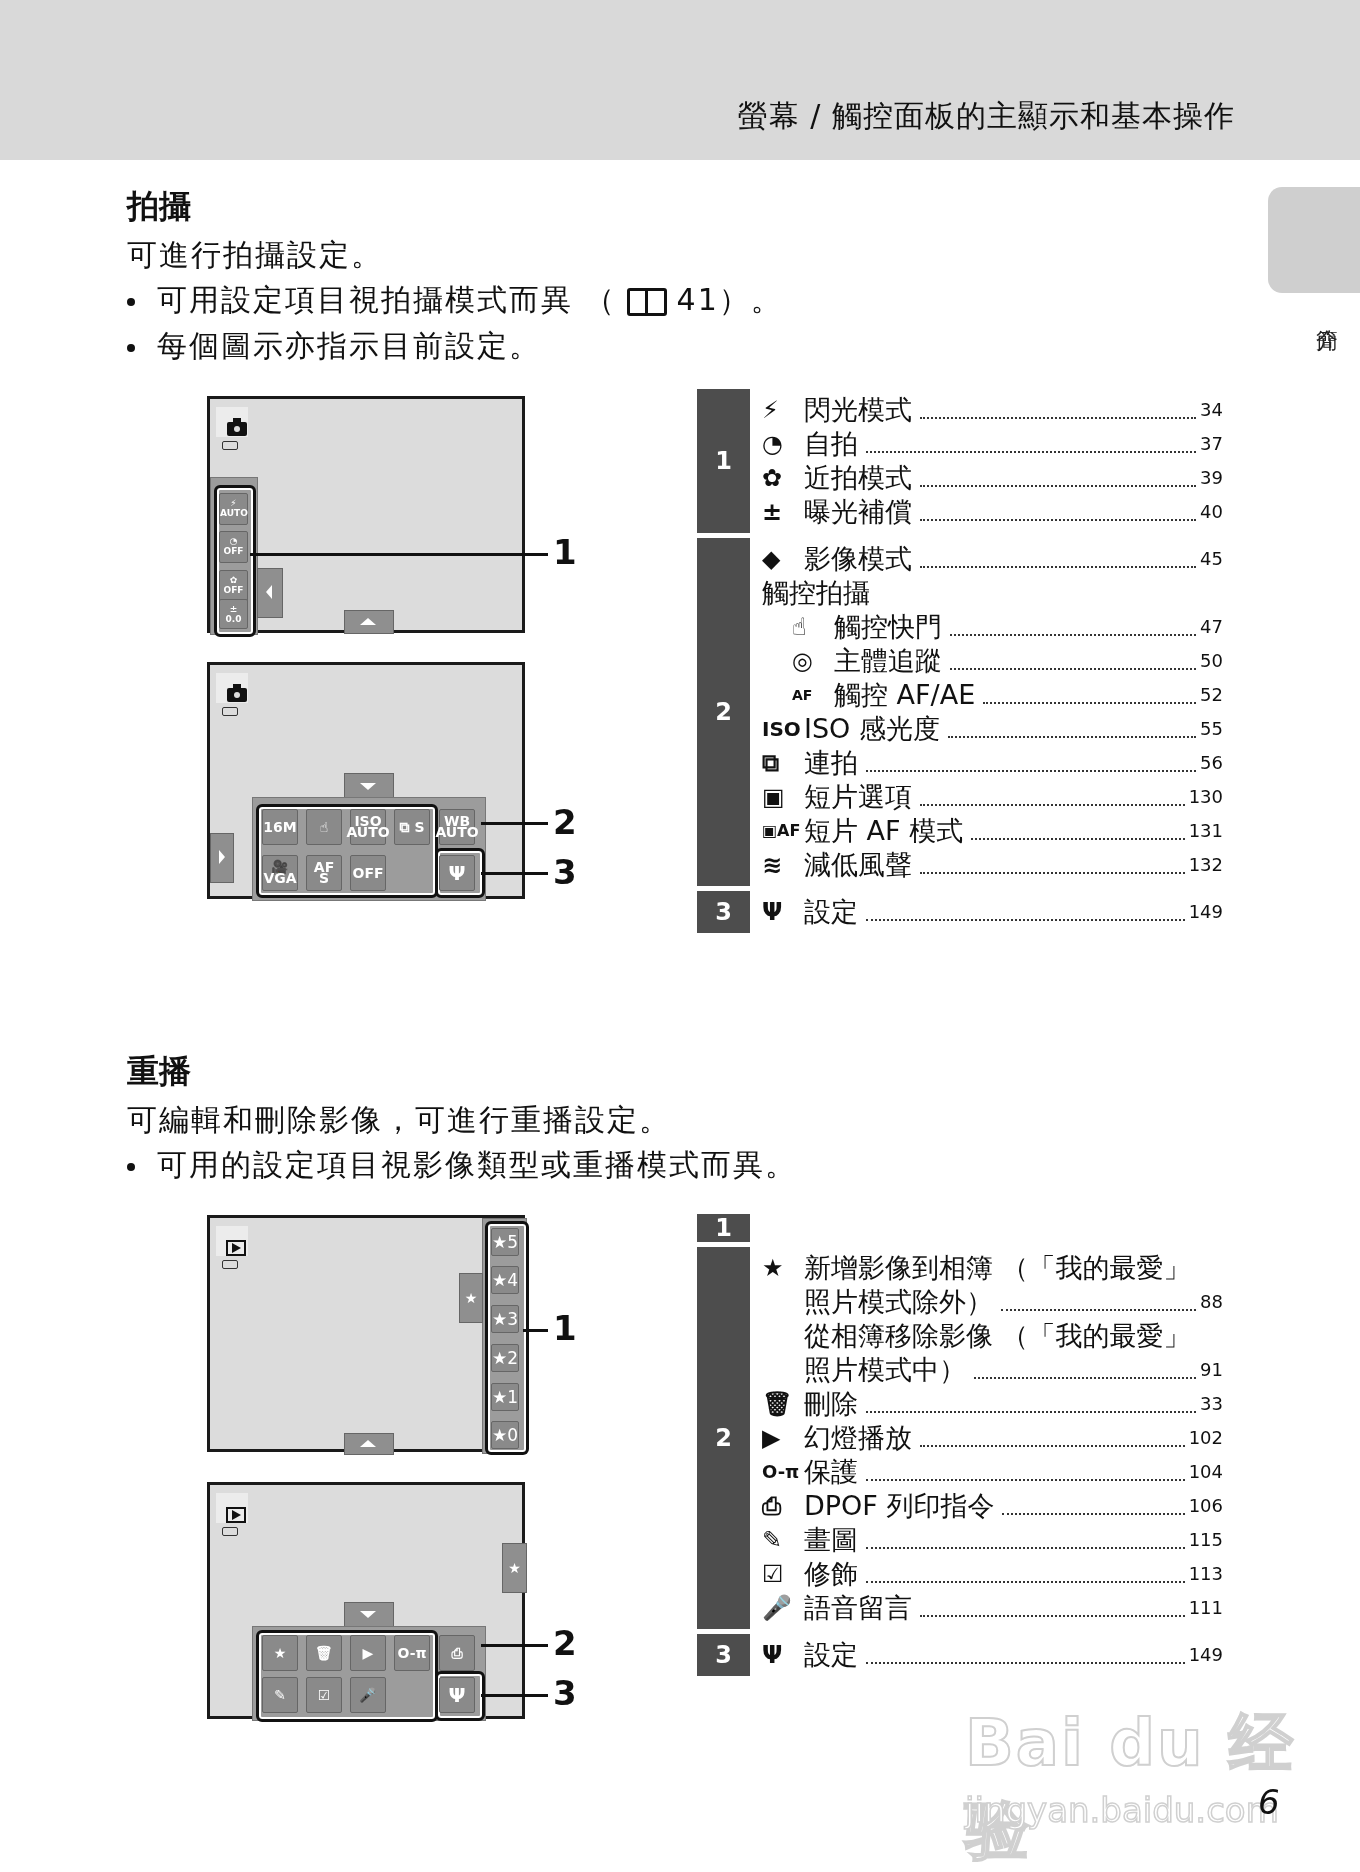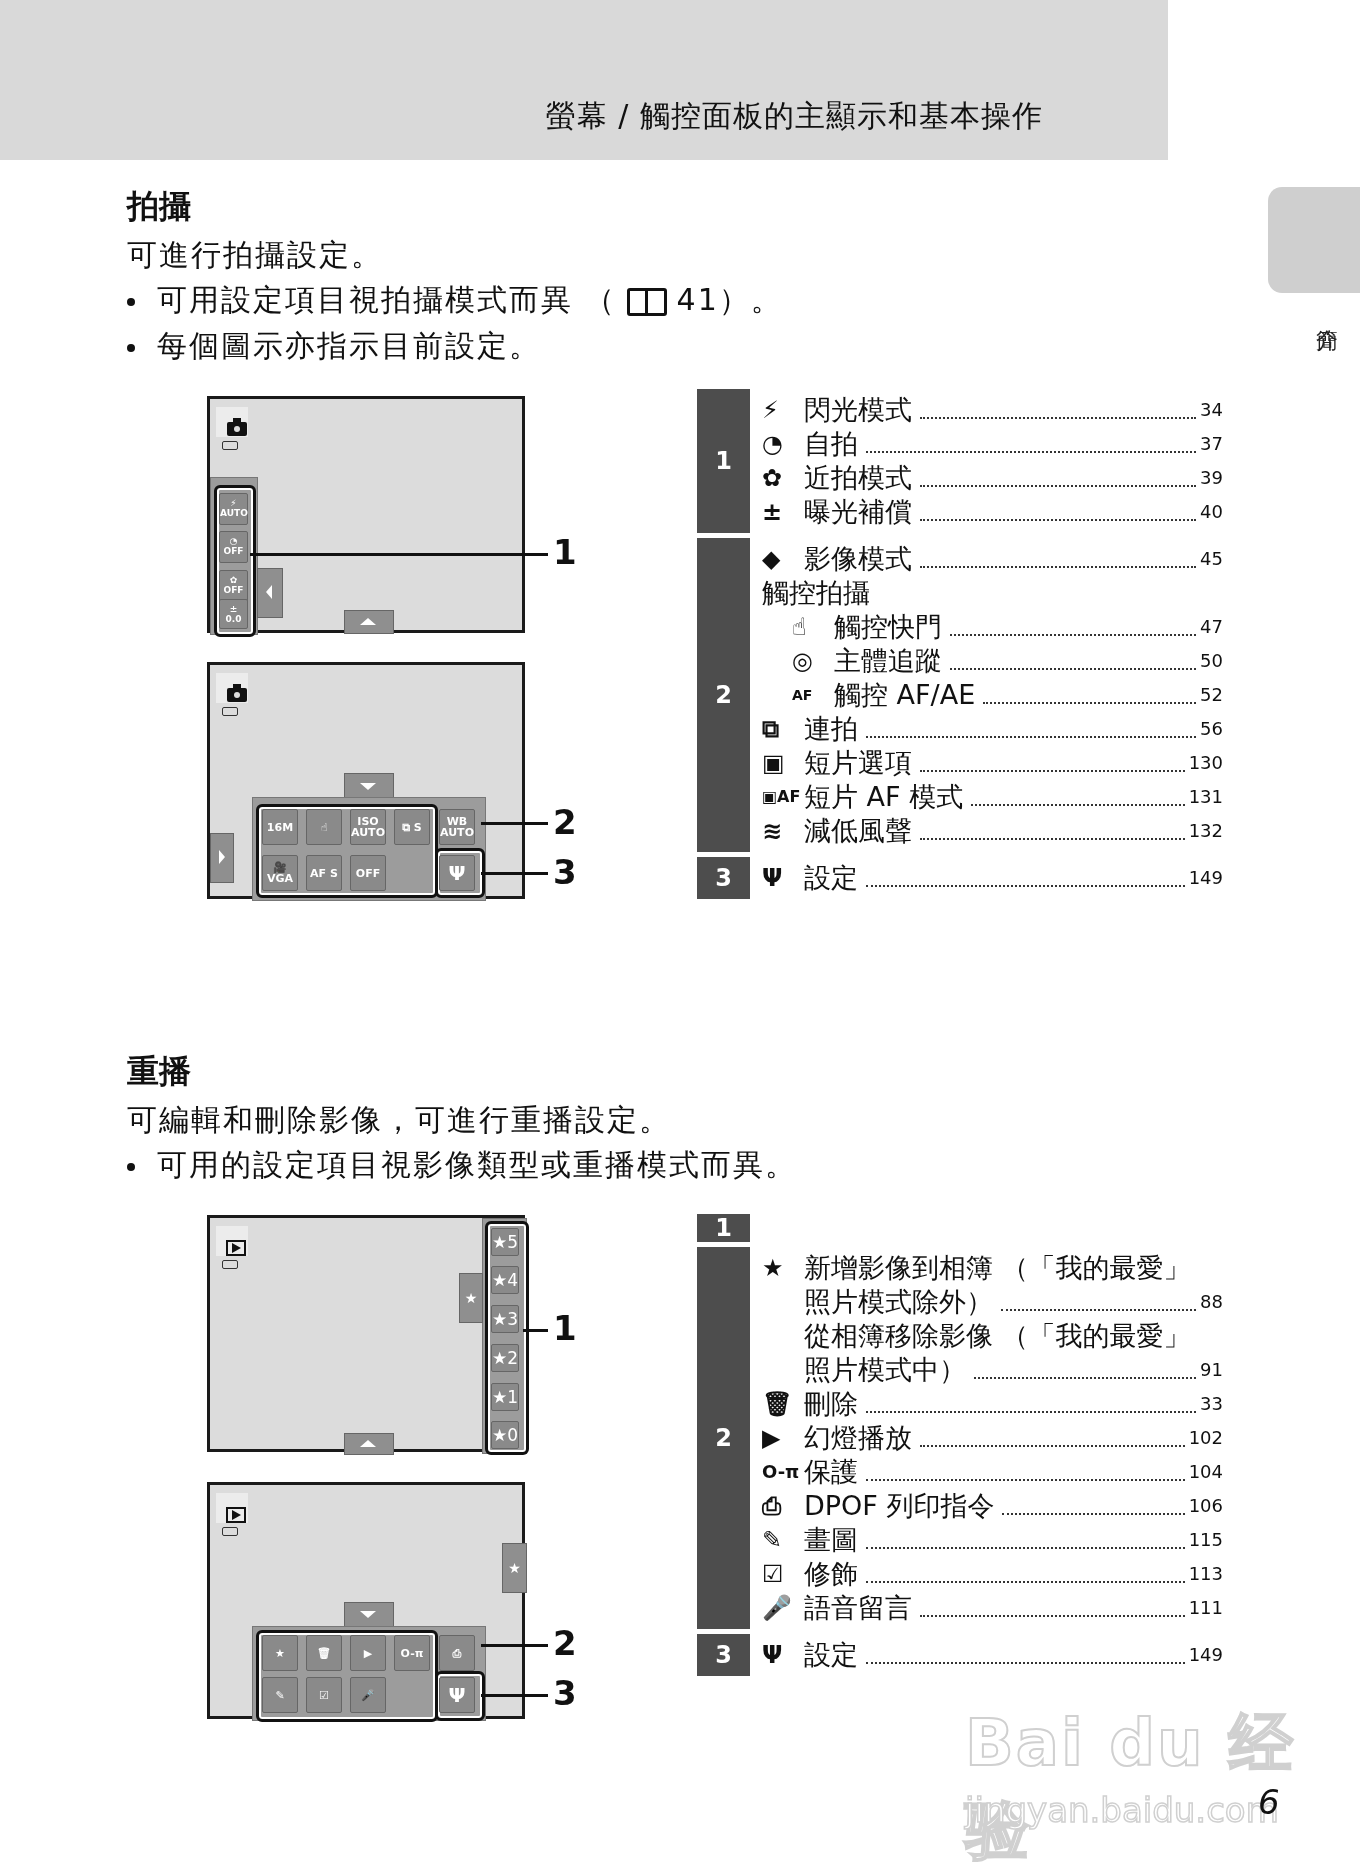--- a/index.html
+++ b/index.html
@@ -1,17 +1,17 @@
 <!DOCTYPE html>
 <html><head>
 <meta charset="utf-8">
 <style>
   html,body{margin:0;padding:0;background:#fff;}
   body{width:1360px;height:1872px;position:relative;overflow:hidden;font-family:"DejaVu Sans","Liberation Sans",sans-serif;color:#111;}
-  .header-band{position:absolute;left:0;top:0;width:1168px;height:160px;background:#d9d9d9;}
+  .header-band{position:absolute;left:0;top:0;width:1360px;height:160px;background:#d9d9d9;}
   .header-title{position:absolute;right:125px;top:96px;font-size:30px;letter-spacing:1px;color:#111;}
   .side-tab{position:absolute;right:0;top:187px;width:92px;height:106px;background:#cfcfcf;border-radius:14px 0 0 14px;}
   .side-label{position:absolute;right:18px;top:312px;font-size:22px;writing-mode:vertical-rl;color:#222;}
   .sec-title{position:absolute;left:127px;font-size:32px;font-weight:bold;}
   .para{position:absolute;left:127px;font-size:30px;letter-spacing:2px;}
   .bullet{position:absolute;left:127px;font-size:30px;letter-spacing:2px;}
   .bullet .dot{display:inline-block;width:8px;height:8px;border-radius:50%;background:#111;margin-right:22px;vertical-align:middle;}
   .book{display:inline-block;width:34px;height:22px;border:3px solid #111;border-radius:3px;position:relative;vertical-align:middle;margin:0 10px;}
   .book:after{content:"";position:absolute;left:15px;top:0;width:3px;height:22px;background:#111;}
 
@@ -26,21 +26,21 @@
   .batt{position:absolute;left:12px;top:42px;width:14px;height:7px;border:1.5px solid #333;border-radius:2px;}
   .panel-left{position:absolute;left:0;top:78px;width:46px;height:156px;background:#9c9c9c;border:1px solid #777;}
   .hl{position:absolute;border:3px solid #111;border-radius:6px;box-shadow:0 0 0 2px #fff inset;}
   .vbtn{position:absolute;left:9px;width:29px;height:32px;background:#8a8a8a;border:1px solid #666;border-radius:2px;color:#fff;font-size:9px;font-weight:bold;text-align:center;line-height:10px;padding-top:4px;box-sizing:border-box;}
   .tab-arrow{position:absolute;background:#8f8f8f;border:1px solid #666;}
   .tri-up{position:absolute;width:0;height:0;border-left:8px solid transparent;border-right:8px solid transparent;border-bottom:7px solid #fff;}
   .tri-down{position:absolute;width:0;height:0;border-left:8px solid transparent;border-right:8px solid transparent;border-top:7px solid #fff;}
   .tri-left{position:absolute;width:0;height:0;border-top:7px solid transparent;border-bottom:7px solid transparent;border-right:6px solid #fff;}
   .tri-right{position:absolute;width:0;height:0;border-top:7px solid transparent;border-bottom:7px solid transparent;border-left:6px solid #fff;}
   .bottom-panel{position:absolute;background:#9c9c9c;border:1px solid #777;}
-  .gbtn{position:absolute;width:36px;height:36px;background:#8a8a8a;border:1px solid #666;border-radius:2px;color:#fff;font-size:11px;font-weight:bold;display:flex;align-items:center;justify-content:center;text-align:center;line-height:11px;box-sizing:border-box;}
+  .gbtn{position:absolute;width:36px;height:36px;background:#8a8a8a;border:1px solid #666;border-radius:2px;color:#fff;font-size:14px;font-weight:bold;display:flex;align-items:center;justify-content:center;text-align:center;line-height:11px;box-sizing:border-box;}
   .rbtn{position:absolute;width:28px;height:28px;background:#8a8a8a;border:1px solid #666;border-radius:2px;color:#fff;font-size:17px;display:flex;align-items:center;justify-content:center;box-sizing:border-box;}
   .callout-line{position:absolute;height:3px;background:#111;}
   .callout-num{position:absolute;font-size:34px;font-weight:bold;font-family:"DejaVu Sans",sans-serif;}
 
   
   .ref-table{position:absolute;left:697px;width:526px;}
   .grp{position:relative;display:flex;margin-bottom:5px;}
   .grp-num{width:53px;background:#4d4d4d;color:#fff;font-weight:bold;font-size:24px;display:flex;align-items:center;justify-content:center;flex-shrink:0;}
   .grp-body{flex:1;padding:4px 0 4px 12px;}
   .row{display:flex;align-items:flex-end;font-size:27px;line-height:34px;height:34px;white-space:nowrap;}
@@ -177,20 +177,26 @@
           <span class="dots"></span>
           <span class="pg">50</span>
         </div>
       <div class="row indent">
           <span class="ic" style="font-size:14px">AF</span>
           <span class="lbl">觸控 AF/AE</span>
           <span class="dots"></span>
           <span class="pg">52</span>
         </div>
       <div class="row">
+          <span class="ic" style="font-size:20px">ISO</span>
+          <span class="lbl">ISO 感光度</span>
+          <span class="dots"></span>
+          <span class="pg">55</span>
+        </div>
+      <div class="row">
           <span class="ic">⧉</span>
           <span class="lbl">連拍</span>
           <span class="dots"></span>
           <span class="pg">56</span>
         </div>
       <div class="row">
           <span class="ic">▣</span>
           <span class="lbl">短片選項</span>
           <span class="dots"></span>
           <span class="pg">130</span>

